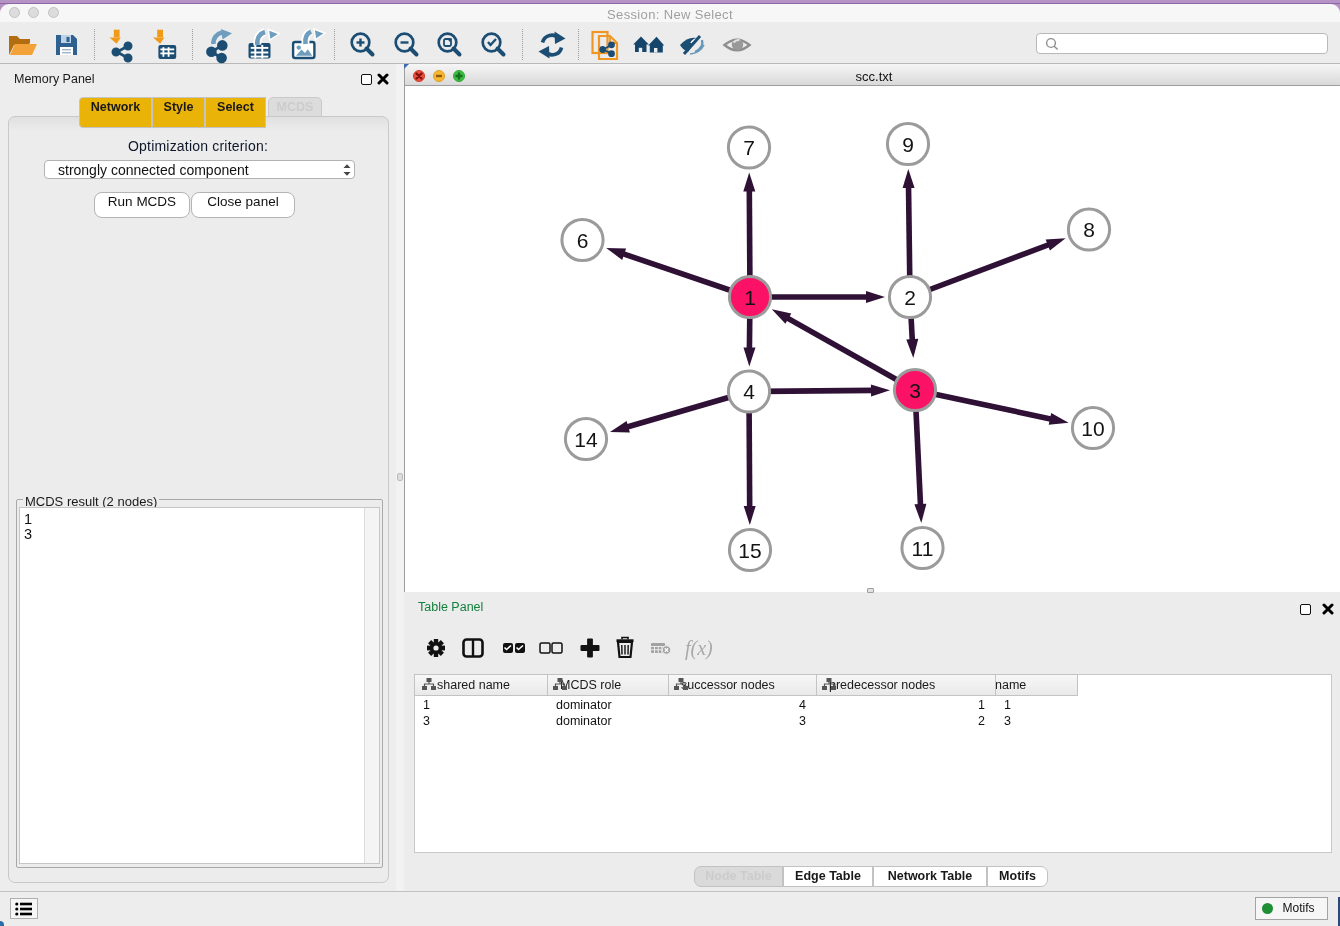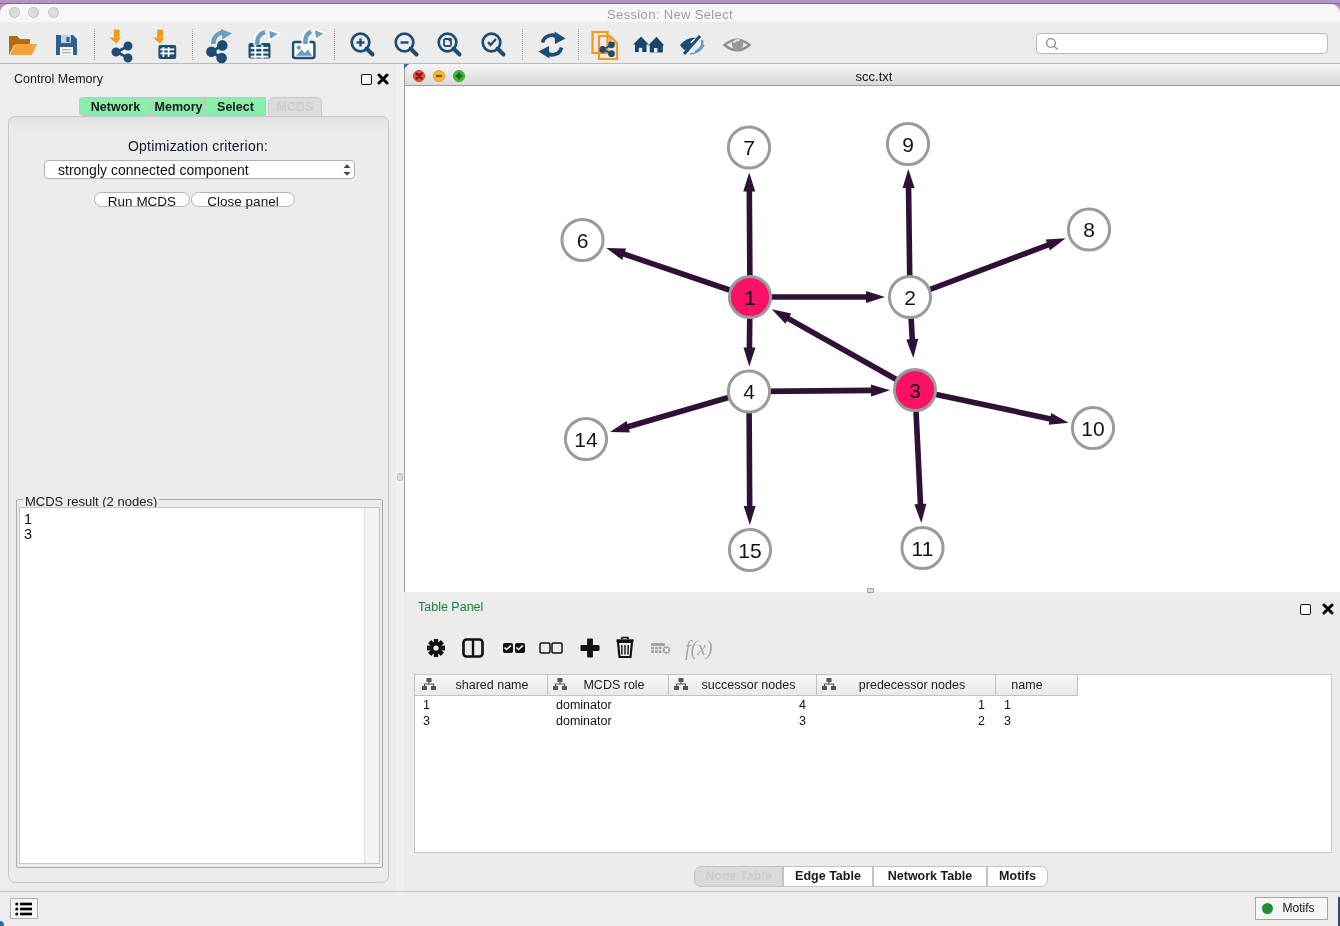--- a/index.html
+++ b/index.html
@@ -9,40 +9,40 @@
 #titlebar{left:0;top:4px;width:1340px;height:19px;background:#f7f7f7;border-radius:9px 9px 0 0;border-bottom:1px solid #d8d8d8}
 .tl{position:absolute;top:7px;width:11px;height:11px;border-radius:50%;background:#dcdcdc;border:1px solid #c3c3c3}
 #wtitle{left:0;top:7px;width:1340px;text-align:center;font-size:13px;color:#9f9f9f;letter-spacing:0.35px}
 #toolbar{left:0;top:22px;width:1340px;height:42px;background:#ececec;border-bottom:1px solid #b9b9b9}
 .sep{position:absolute;top:29px;height:31px;width:0;border-left:1px dotted #9d9d9d}
 #search{left:1036px;top:33px;width:292px;height:21px;background:#fff;border:1px solid #b9b9b9;border-radius:4px}
 #cpanel{left:0;top:64px;width:396px;height:827px;background:#ededed}
 #cp-title{left:14px;top:72px;font-size:12.5px;color:#1a1a1a}
 .fbtn{position:absolute;width:11px;height:11px;border:1.7px solid #111;border-radius:2px;background:#fff}
 #cp-pane{left:8px;top:116px;width:381px;height:767px;background:linear-gradient(#e0e0e0,#ececec 14px);border:1px solid #c9c9c9;border-radius:7px}
-.tab{position:absolute;top:97px;height:19px;background:#86efac;border:1px solid #c4c4c4;font-size:12.5px;font-weight:bold;color:#191919;text-align:center;line-height:18px}
+.tab{position:absolute;top:97px;height:31px;background:#eab308;border:1px solid #c4c4c4;font-size:12.5px;font-weight:bold;color:#191919;text-align:center;line-height:18px}
 #opt-label{left:0;top:138px;width:396px;text-align:center;font-size:14px;color:#0f172a;letter-spacing:0.2px}
 #dropdown{left:44px;top:160px;width:311px;height:19px;background:#fff;border:1px solid #b2b2b2;border-radius:4px;font-size:14px;color:#111;line-height:18px;padding-left:13px}
-.pbtn{position:absolute;top:192px;height:15px;background:#fff;border:1px solid #b4b4b4;border-radius:8px;font-size:13.5px;color:#111;text-align:center;line-height:17px}
+.pbtn{position:absolute;top:192px;height:26px;background:#fff;border:1px solid #b4b4b4;border-radius:8px;font-size:13.5px;color:#111;text-align:center;line-height:17px}
 #fieldset{left:16px;top:499px;width:367px;height:369px;border:1px solid #a9a9a9;border-radius:2px}
 #legend{left:23px;top:494px;font-size:13px;color:#1a1a1a;background:#ececec;padding:0 2px}
 #mcds-white{left:19px;top:507px;width:361px;height:357px;background:#fff;border:1px solid #c6c6c6;font-size:14.5px;color:#111;line-height:15.4px;padding:4px 0 0 4px}
 #mcds-sb{left:364px;top:508px;width:15px;height:355px;background:#f4f4f4;border-left:1px solid #ddd}
 #vdivider{left:396px;top:64px;width:8px;height:827px;background:#f2f2f2}
 #vgrip{left:397px;top:473px;width:6px;height:8px;background:#dcdcdc;border:1px solid #bdbdbd;border-radius:2px}
 #nettitle{left:404px;top:64px;width:936px;height:22px;background:linear-gradient(#f6f6f6,#d9d9d9);border-bottom:1px solid #9e9e9e;border-left:1px solid #9e9e9e}
 #nettext{left:404px;top:69px;width:940px;text-align:center;font-size:13px;font-weight:400;color:#111}
 .mac{position:absolute;top:70px;width:12px;height:12px;border-radius:50%}
 #canvas{left:404px;top:86px;width:936px;height:506px;background:#fff;border-left:1px solid #9e9e9e}
 #hgrip{left:867px;top:588px;width:7px;height:5px;background:#e2e2e2;border:1px solid #9f9f9f;border-radius:1px}
 #tpanel{left:404px;top:593px;width:936px;height:298px;background:#ececec}
 #tp-title{left:418px;top:600px;font-size:12.5px;color:#15803d}
 #tbl{left:414px;top:674px;width:918px;height:179px;background:#fff;border:1px solid #c8c8c8}
 #thead{left:414px;top:674px;width:664px;height:22px;background:linear-gradient(#f7f7f7,#e9e9e9);border:1px solid #c3c3c3}
-.th{position:absolute;top:675px;height:20px;font-size:12.5px;color:#1a1a1a;text-align:center;line-height:20px}
+.th{position:absolute;top:675px;height:20px;font-size:12.5px;color:#1a1a1a;line-height:20px}
 .thd{position:absolute;top:675px;height:20px;width:0;border-left:1px solid #c3c3c3}
 .td{position:absolute;font-size:12.5px;color:#111;height:16px;line-height:16px}
 .btab{position:absolute;top:866px;height:21px;background:#fff;border:1px solid #c2c2c2;font-size:12.5px;font-weight:bold;color:#191919;text-align:center;line-height:19px}
 #statusbar{left:0;top:891px;width:1340px;height:35px;background:#ededed;border-top:1px solid #c2c2c2}
 #listbtn{left:10px;top:898px;width:28px;height:21px;background:#f6f6f6;border:1px solid #b0b0b0}
 #membtn{left:1255px;top:897px;width:73px;height:23px;background:#f6f6f6;border:1px solid #a3a3a3;font-size:12px;color:#111;line-height:21px;text-align:center;padding-left:14px}
 #memdot{left:1262px;top:903px;width:11px;height:11px;border-radius:50%;background:#1e8f34}
 svg polygon{stroke:none}
 </style></head>
 <body>
@@ -190,28 +190,28 @@
  <path d="M-3.5,-2.5 Q-1,-5.5 2.5,-5" fill="none" stroke="#e3e3e3" stroke-width="2"></path>
 </g>
 </svg>
 <div class="abs" id="search"></div>
 <svg class="abs" style="left:1045px;top:37px" width="14" height="14" viewBox="0 0 14 14">
     <circle cx="6" cy="6" r="4.4" fill="none" stroke="#8e8e8e" stroke-width="1.4"></circle>
     <line x1="9.2" y1="9.2" x2="12.6" y2="12.6" stroke="#8e8e8e" stroke-width="1.4"></line>
   </svg>
 
 <div class="abs" id="cpanel"></div>
-<div class="abs" id="cp-title">Control Memory</div>
+<div class="abs" id="cp-title">Memory Panel</div>
 <div class="abs fbtn" style="left:361px;top:74px"></div>
 <svg class="abs" style="left:377px;top:73px" width="12" height="12" viewBox="0 0 12 12">
     <path d="M2 2 L10 10 M10 2 L2 10" stroke="#000" stroke-width="3" stroke-linecap="round"></path>
   </svg>
 <div class="abs" id="cp-pane"></div>
 <div class="abs tab" style="left:79px;width:73px;border-radius:4px 0 0 4px">Network</div>
-<div class="abs tab" style="left:152px;width:53px">Memory</div>
+<div class="abs tab" style="left:152px;width:53px">Style</div>
 <div class="abs tab" style="left:205px;width:61px">Select</div>
 <div class="abs tab" style="left:268px;width:54px;background:#dcdcdc;color:#ccc;border-radius:5px 5px 0 0;border-color:#c9c9c9;height:20px">MCDS</div>
 <div class="abs" id="opt-label">Optimization criterion:</div>
 <div class="abs" id="dropdown">strongly connected component</div>
 <svg class="abs" style="left:341px;top:163px" width="12" height="14" viewBox="0 0 12 14">
     <path d="M2.5 5 L6 1.2 L9.5 5 Z M2.5 9 L6 12.8 L9.5 9 Z" fill="#444"></path>
   </svg>
 <div class="abs pbtn" style="left:94px;width:96px">Run MCDS</div>
 <div class="abs pbtn" style="left:191px;width:104px">Close panel</div>
 <div class="abs" id="fieldset"></div>

